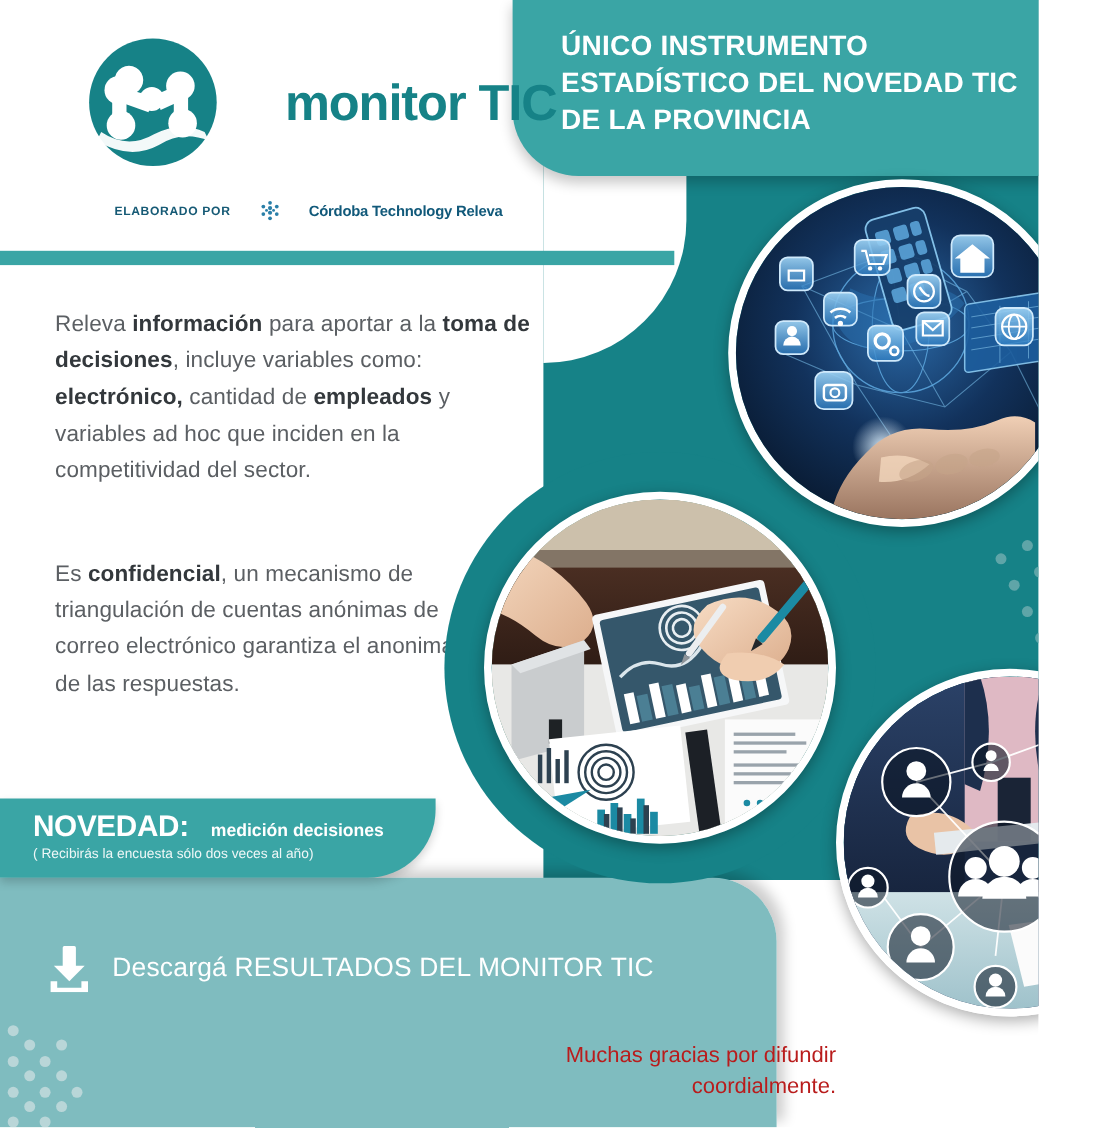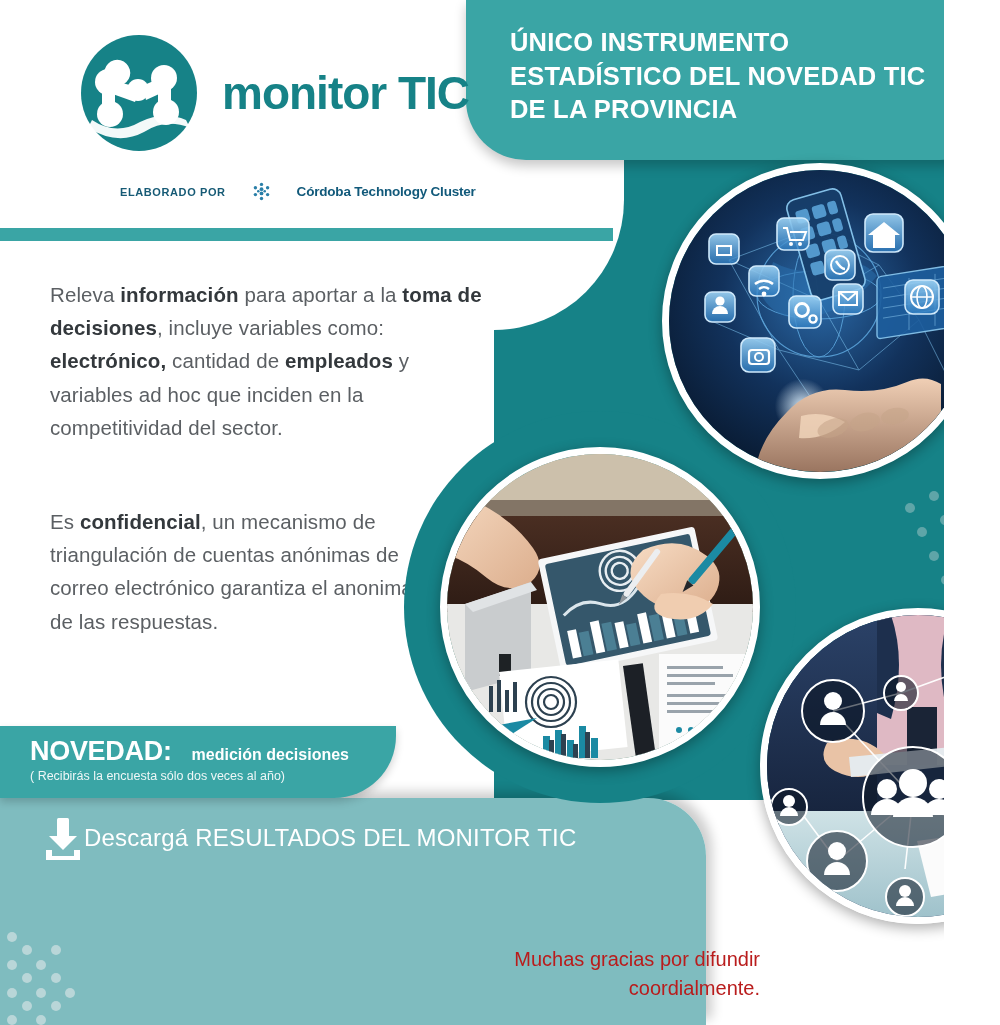--- a/index.html
+++ b/index.html
@@ -38,31 +38,31 @@
     box-shadow:0 6px 12px rgba(0,0,0,.22);
   }
   .header-title{
     position:absolute; left:510px; top:26px; width:470px;
     color:#ffffff; font-weight:bold; font-size:25.5px;
     line-height:1.32; letter-spacing:.2px; z-index:10;
   }
   .header-title div{ white-space:nowrap; }
 
   
-  .logo-wrap{ position:absolute; left:78px; top:32px; z-index:12; display:flex; align-items:center; }
+  .logo-wrap{ position:absolute; left:78px; top:32px; z-index:12; display:flex; align-items:center;gap:37px; }
   .logo-mark{ width:122px; height:122px; }
   .logo-text{
     margin-left:22px; color:#168287; font-size:46px; font-weight:600;
     letter-spacing:-1px; line-height:1;
   }
   .logo-text b{ font-weight:700; }
 
   .elaborado{
     position:absolute; left:104px; top:182px; z-index:12;
-    display:flex; align-items:center; gap:26px;margin-left:16px;
+    display:flex; align-items:center; gap:26px;
   }
   .elaborado .lbl{
     color:#165a75; font-size:11px; font-weight:bold; letter-spacing:.6px;
   }
   .elaborado .ctc{
     color:#11597a; font-size:13.5px; font-weight:bold; letter-spacing:-.2px;
   }
 
   
   .rule-bar{
@@ -101,22 +101,22 @@
     border-top-right-radius:58px;
   }
   .bottom-panel-shadow{
     position:absolute; left:0; top:798px; width:706px; height:227px;
     border-top-right-radius:58px; z-index:12;
     box-shadow:6px -6px 12px rgba(0,0,0,.20);
   }
   .dots-bl{ position:absolute; left:6px; top:925px; width:120px; height:100px; z-index:14; }
 
   .download-row{
-    position:absolute; left:42px; top:816px; z-index:16;
-    display:flex; align-items:center; 
+    position:absolute; left:42px; top:858px; z-index:16;
+    display:flex; align-items:center; gap:18px;
   }
   .dl-label{
     color:#ffffff; font-size:24px; letter-spacing:.2px; font-weight:400;
   }
 
   
   .thanks{
     position:absolute; left:430px; top:945px; width:330px; z-index:16;
     color:#b91c1c; font-size:20px; line-height:1.45; text-align:right;
   }
@@ -211,21 +211,21 @@
           <circle cx="9.5" cy="7.2" r="1.9"></circle>
             <circle cx="3.4" cy="12.6" r="1.7"></circle>
             <circle cx="15.6" cy="12.6" r="1.7"></circle>
           <circle cx="9.5" cy="11.4" r="1.9"></circle>
             <circle cx="9.5" cy="16.5" r="1.7"></circle>
           <circle cx="6.3" cy="9.3" r="1.3"></circle>
             <circle cx="12.7" cy="9.3" r="1.3"></circle>
         </g>
       </svg>
     </span>
-    <span class="ctc">Córdoba Technology Cluster</span>
+    <span class="ctc">Córdoba Technology Releva</span>
   </div>
 
   <div class="rule-bar"></div>
 
   <div class="para" id="para1"><span>Releva </span><b>información</b><span> para aportar a la </span><b>toma de decisiones</b><span>, incluye variables como: </span><b>electrónico,</b><span> cantidad de </span><b>empleados</b><span> y variables ad hoc que inciden en la competitividad del sector.</span></div>
   <div class="para" id="para2"><span>Es </span><b>confidencial</b><span>, un mecanismo de triangulación de cuentas anónimas de correo electrónico garantiza el anonimato de las respuestas.</span></div>
 
   <div class="ring" id="ring2"></div>
 
   <div class="circ" id="circ1">

